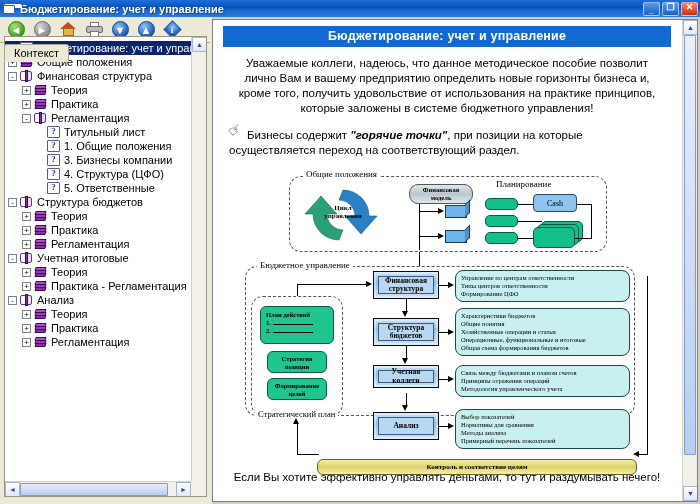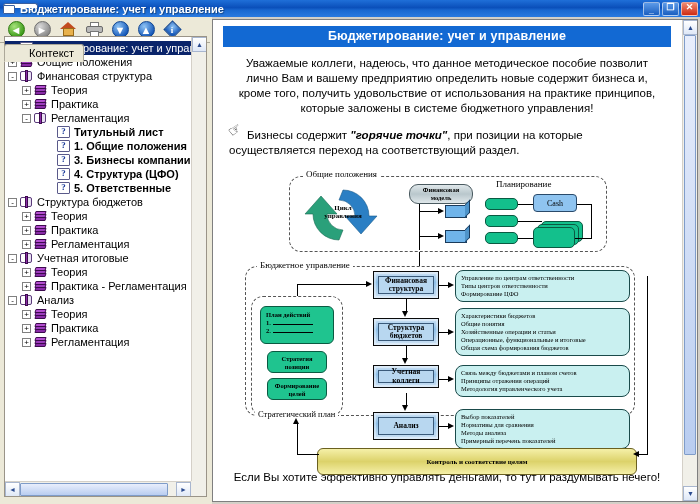--- a/index.html
+++ b/index.html
@@ -90,21 +90,21 @@
   .print-ic .mid { position:absolute; left:0px; top:4px; width:17px;height:7px;background:#b9b9b9;border:1px solid #6b6b6b;border-radius:2px;}
   .print-ic .out { position:absolute; left:4px; top:9px; width:9px;height:6px;background:#fff;border:1px solid #777;}
 
   
   #body { display:flex; height: 487px; }
   #leftpane { width: 212px; height:100%; background:#ece9d8; position:relative; }
 
   
   #tabs { display:flex; height:19px; padding-left:4px; align-items:flex-end; background:#ece9d8; }
   .tab {
-    font-size: 11px; padding: 2px 9px 2px 24px;
+    font-size: 11px; padding: 2px 9px 2px 9px;
     border: 1px solid #aca899; border-bottom:none;
     background: #ece9d8;
     border-radius: 3px 3px 0 0;
     position: relative; top:0px;
   }
   .tab.active { background:#ece9d8; font-weight: normal; z-index:2; border-bottom: 1px solid #ece9d8;}
   .tab.inactive { background:#e3e0d2; margin-left:2px; top:1px; }
 
   
   #treeframe {
@@ -116,21 +116,21 @@
   }
   #treeinner { position:absolute; left:0; top:0; right:15px; bottom:15px; overflow:hidden; background:#fff; padding-top:4px;}
   .trow { display:flex; align-items:center; height:14px; font-size:11px; white-space:nowrap; padding-left:3px; }
   .trow .exp {
     width:9px; height:9px; margin-right:3px; flex:0 0 auto;
     border:1px solid #808080; background:#fff;
     font-size:8px; line-height:7px; text-align:center; color:#000;
     font-family:"Liberation Sans", sans-serif;
   }
   .trow .exp.none { border:none; background:transparent; }
-  .ind1 { padding-left:3px; } .ind2 { padding-left:17px; } .ind3 { padding-left:40px;font-weight:bold; }
+  .ind1 { padding-left:3px; } .ind2 { padding-left:17px; } .ind3 { padding-left:30px; }
   .ic { width:13px; height:12px; margin-right:4px; flex:0 0 auto; position:relative; }
   
   .ic.qpage { background:#fff; border:1px solid #5a5a8a; border-radius:1px; }
   .ic.qpage::after { content:"?"; position:absolute; left:0; right:0; top:-1px;
      font-size:9px; font-weight:bold; color:#1a3a9a; text-align:center; font-family:"Liberation Serif", serif;}
   
   .ic.books { }
   .ic.books .b1,.ic.books .b2,.ic.books .b3 {
      position:absolute; width:11px; height:4px; border:1px solid #3d0a4e; background:#8a2ba8;
      transform: skewX(-20deg); border-radius:1px; left:1px;
@@ -473,21 +473,21 @@
       <div class="corner"></div>
     </div>
   </div>
 
   <div id="rightwrap">
     <div id="rightpane">
       <div id="content">
 
         <div id="doc-header">Бюджетирование: учет и управление</div>
 
-        <div class="para">Уважаемые коллеги, надеюсь, что данное методическое пособие позволит лично Вам и вашему предприятию определить новые содержит бизнеса и, кроме того, получить удовольствие от использования на практике принципов, которые заложены в системе бюджетного управления!</div>
+        <div class="para">Уважаемые коллеги, надеюсь, что данное методическое пособие позволит лично Вам и вашему предприятию определить новые горизонты бизнеса и, кроме того, получить удовольствие от использования на практике принципов, которые заложены в системе бюджетного управления!</div>
 
         <div class="para left">
           <span class="hand"></span><span>Бизнесы содержит </span><span class="bolditalic">"горячие точки"</span><span>, при позиции на которые осуществляется переход на соответствующий раздел.</span>
         </div>
 
         <div id="diagram">
 
           <div class="dash-box" style="left:62px; top:10px; width:318px; height:76px;"></div>
           <div class="dash-label" style="left:76px; top:3px;">Общие положения</div>
 
@@ -611,21 +611,21 @@
 
           <div class="line" style="left:212px;top:260px;width:10px;height:1px;"></div>
           <div class="arrowR" style="left:221px;top:257px;"></div>
           <div class="cyanbox" style="left:228px;top:243px;width:175px;">
             <div>Выбор показателей</div>
             <div>Нормативы для сравнения</div>
             <div>Методы анализа</div>
             <div>Примерный перечень показателей</div>
           </div>
 
-          <div class="yellowbar" style="left:90px;top:282px;width:320px;height:27px;">Контроль и соответствие целям</div>
+          <div class="yellowbar" style="left:90px;top:293px;width:320px;height:16px;">Контроль и соответствие целям</div>
           <div class="line" style="left:70px;top:288px;width:22px;height:1px;"></div>
           <div class="line" style="left:70px;top:258px;width:1px;height:31px;"></div>
           <div class="arrowU" style="left:66px;top:252px;"></div>
           <div class="line" style="left:420px;top:110px;width:1px;height:178px;"></div>
           <div class="line" style="left:412px;top:288px;width:9px;height:1px;"></div>
           <div class="arrowL" style="left:406px;top:285px;"></div>
         </div>
 
         <div class="para" style="margin-top:8px;">Если Вы хотите эффективно управлять деньгами, то тут и раздумывать нечего!</div>
 

